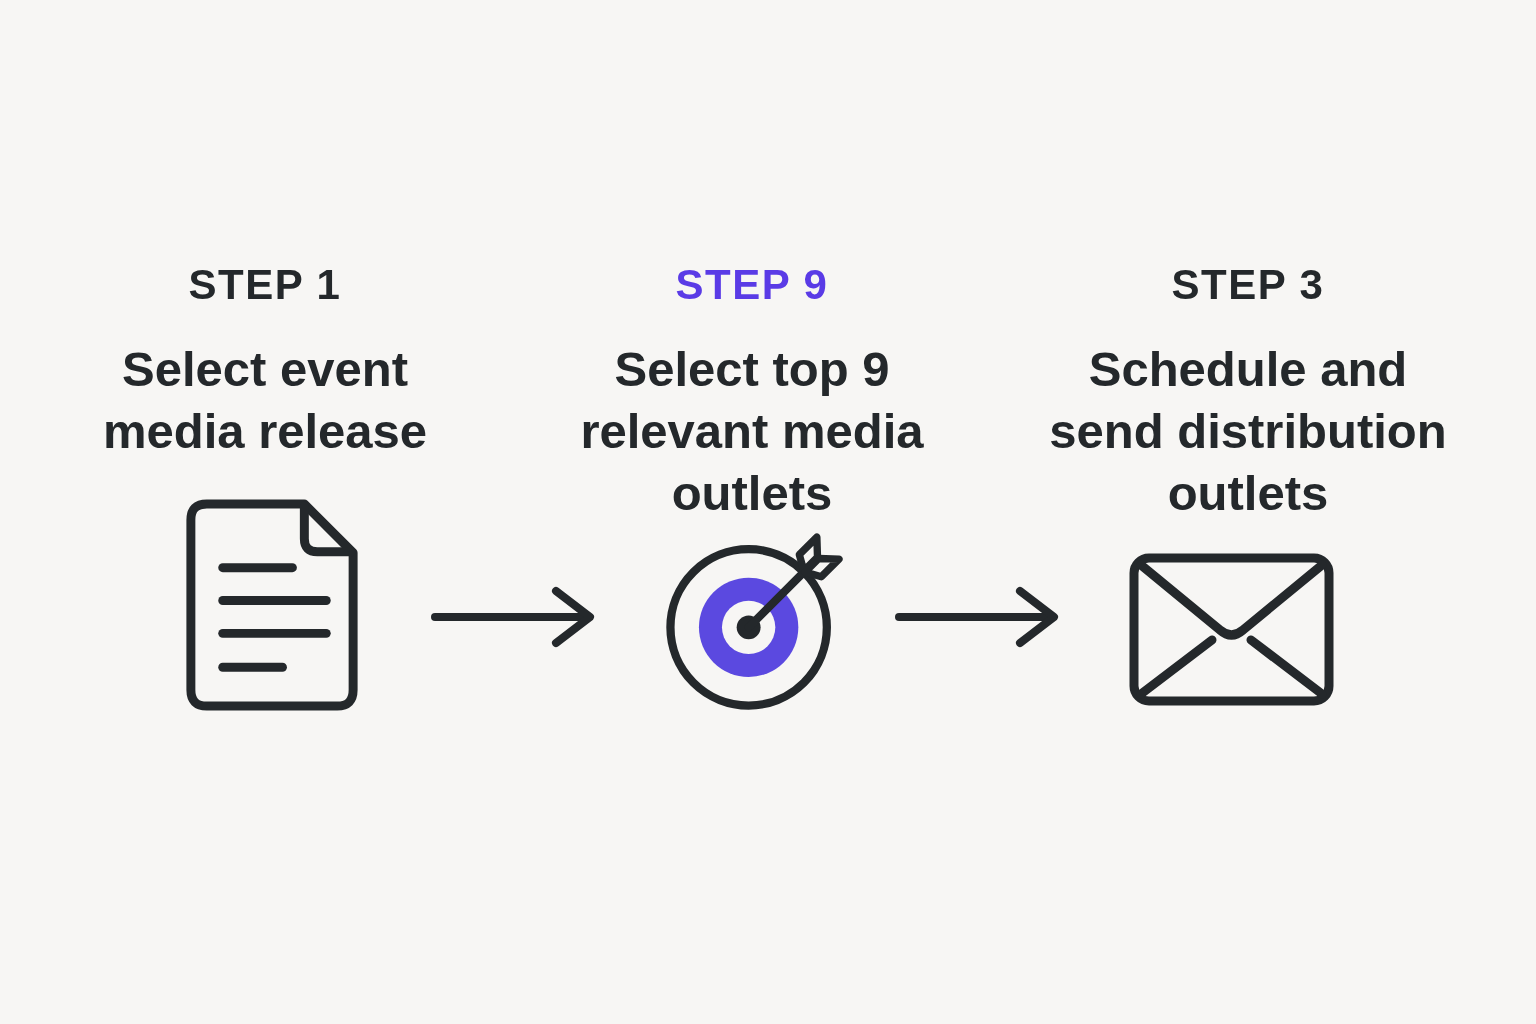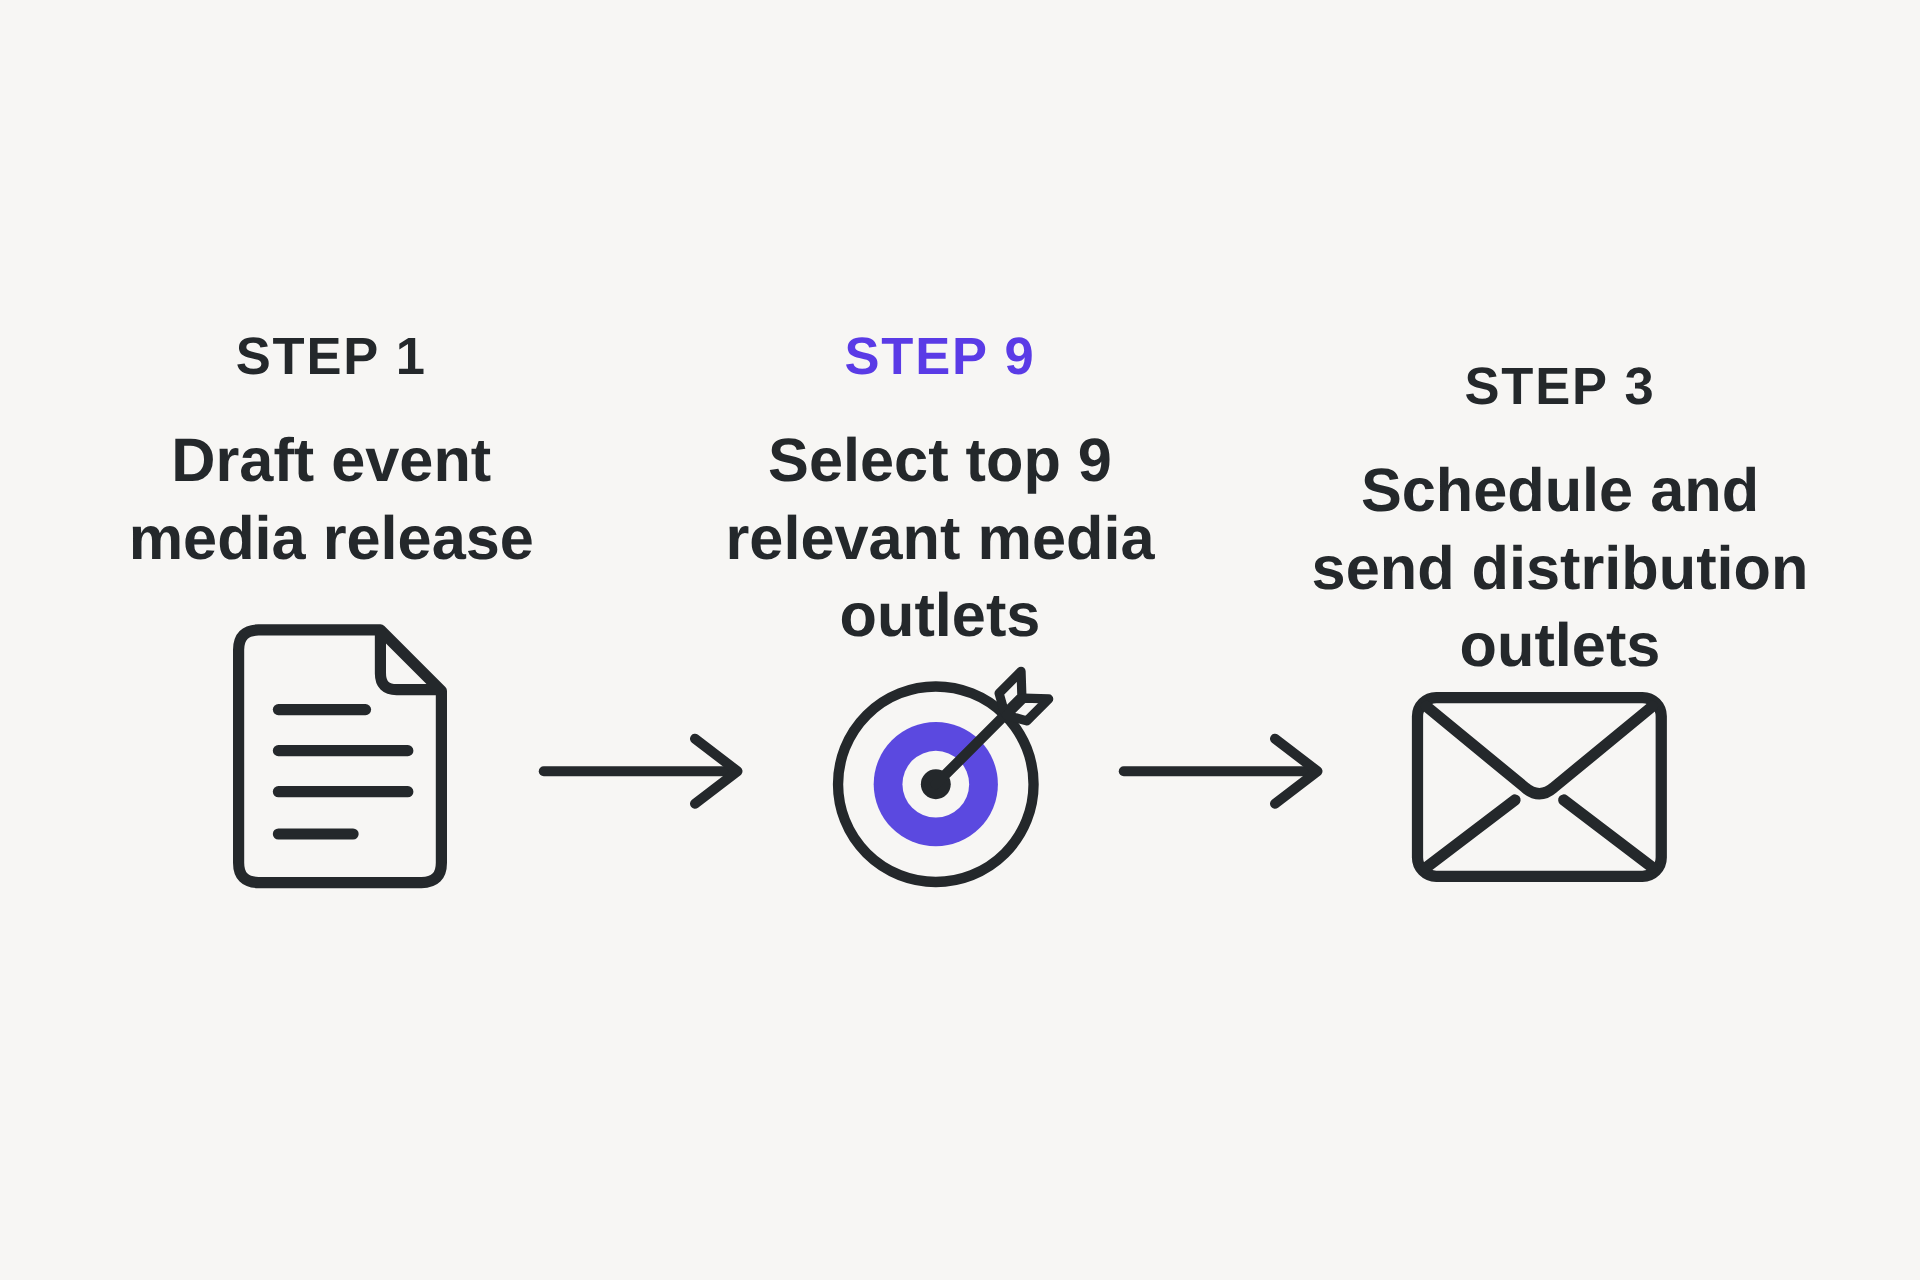--- a/index.html
+++ b/index.html
@@ -38,32 +38,32 @@
   .icon{position:absolute;color:var(--ink);}
   .icon svg{display:block;width:100%;height:100%;}
 </style>
 </head>
 <body>
 
 <div class="stage">
 
   <div class="step" style="left:40px;top:262px;width:450px;">
     <div class="step-label">STEP 1</div>
-    <div class="step-title">Draft event
+    <div class="step-title">Select event
 media release</div>
   </div>
 
   <div class="step" style="left:527px;top:262px;width:450px;">
     <div class="step-label accent">STEP 9</div>
     <div class="step-title">Select top 9
 relevant media
 outlets</div>
   </div>
 
-  <div class="step" style="left:1023px;top:262px;width:450px;margin-top:24px;">
+  <div class="step" style="left:1023px;top:262px;width:450px;">
     <div class="step-label">STEP 3</div>
     <div class="step-title">Schedule and
 send distribution
 outlets</div>
   </div>
 
   <div class="icon" style="left:184px;top:498px;width:176px;height:214px;">
     <svg viewBox="0 0 175 215" fill="none" stroke="currentColor" stroke-width="9" stroke-linecap="round" stroke-linejoin="round">
       <path d="M 120 6 H 22 Q 6 6 6 22 V 193 Q 6 209 22 209 H 153 Q 169 209 169 193 V 55 L 120 6 Z"></path>
       <path d="M 120 8 V 41 Q 120 54 133 54 H 167"></path>

